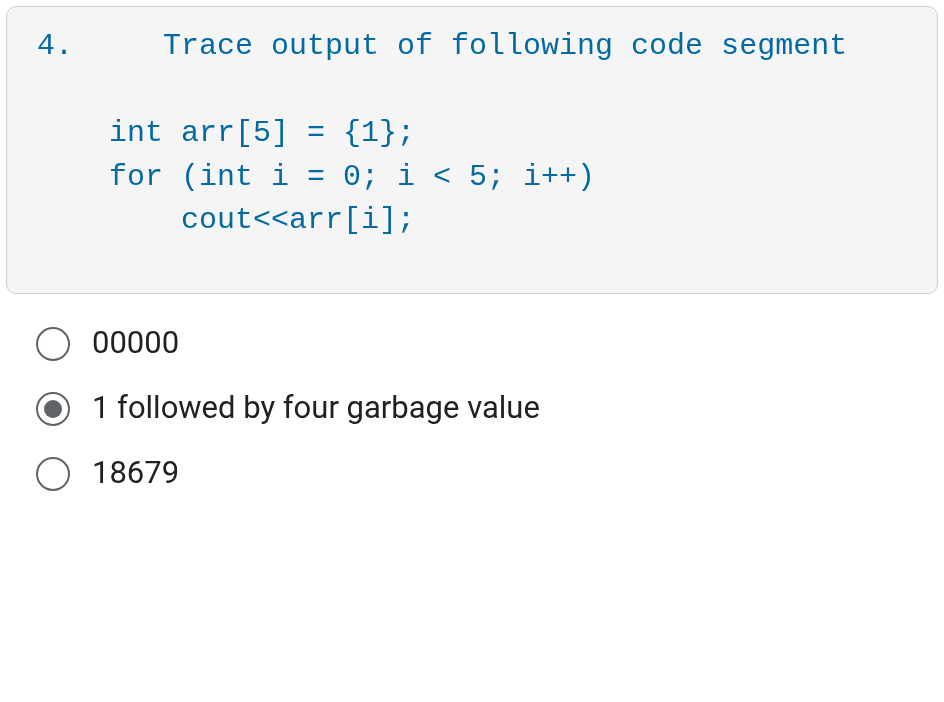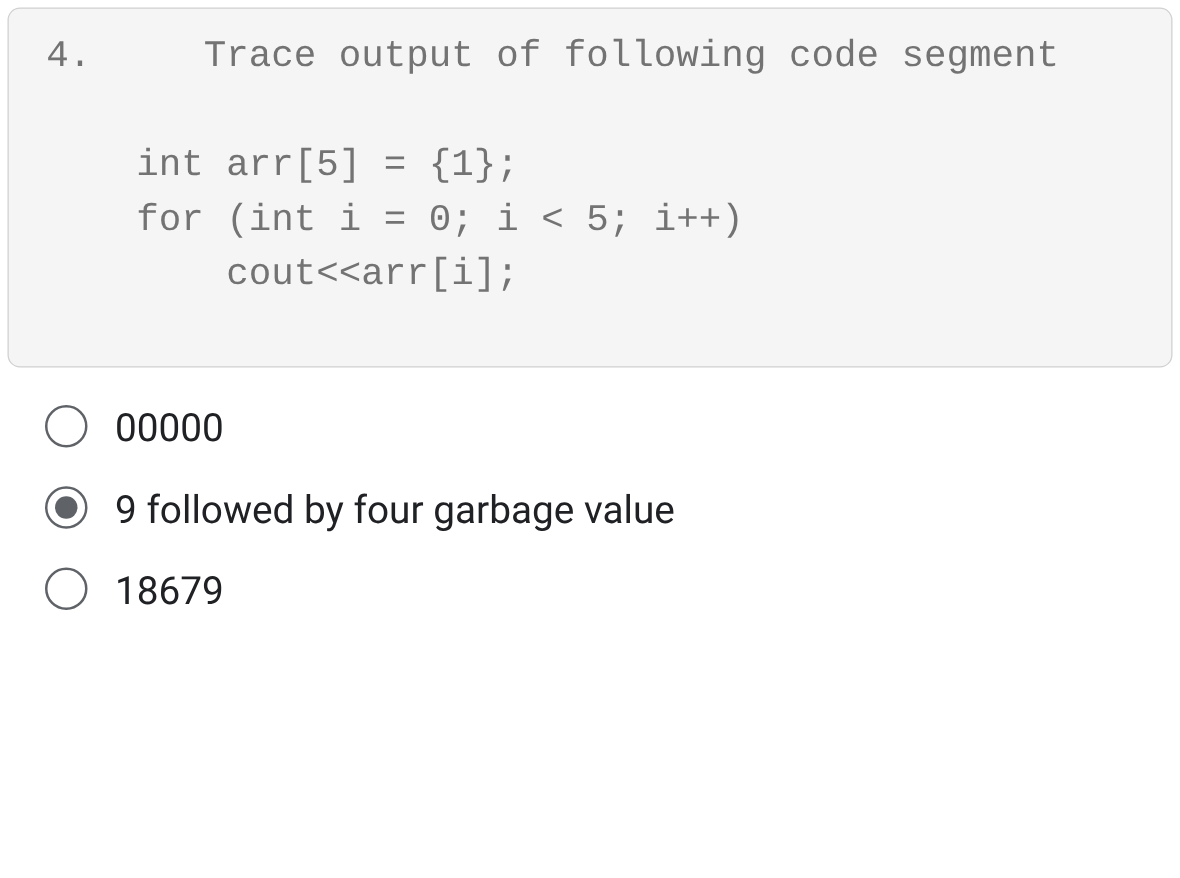--- a/index.html
+++ b/index.html
@@ -14,29 +14,29 @@
   }
   .code-block {
     background: #f5f5f5;
     border: 1px solid #d0d0d0;
     border-radius: 10px;
     margin: 6px 6px 0 6px;
     padding: 18px 20px 50px 30px;
     font-family: "Menlo", "Consolas", "Courier New", monospace;
     font-size: 30px;
     line-height: 1.45;
-    color: #737373;
+    color: #0369a1;
     white-space: pre;
   }
   .options {
     padding: 30px 0 0 36px;
   }
   .option {
     display: flex;
-    align-items: flex-start;
+    align-items: flex-end;
     margin-bottom: 28px;
     cursor: pointer;
   }
   .radio {
     width: 34px;
     height: 34px;
     border: 2.5px solid #5f6368;
     border-radius: 50%;
     margin-right: 22px;
     flex-shrink: 0;
@@ -69,21 +69,21 @@
   <div class="option">
     <div class="radio">
         <div class="radio-dot"></div>
       </div>
     <span class="option-label">00000</span>
   </div>
   <div class="option">
     <div class="radio selected">
         <div class="radio-dot"></div>
       </div>
-    <span class="option-label">9 followed by four garbage value</span>
+    <span class="option-label">1 followed by four garbage value</span>
   </div>
   <div class="option">
     <div class="radio">
         <div class="radio-dot"></div>
       </div>
     <span class="option-label">18679</span>
   </div>
 </div>
 
 </body></html>

